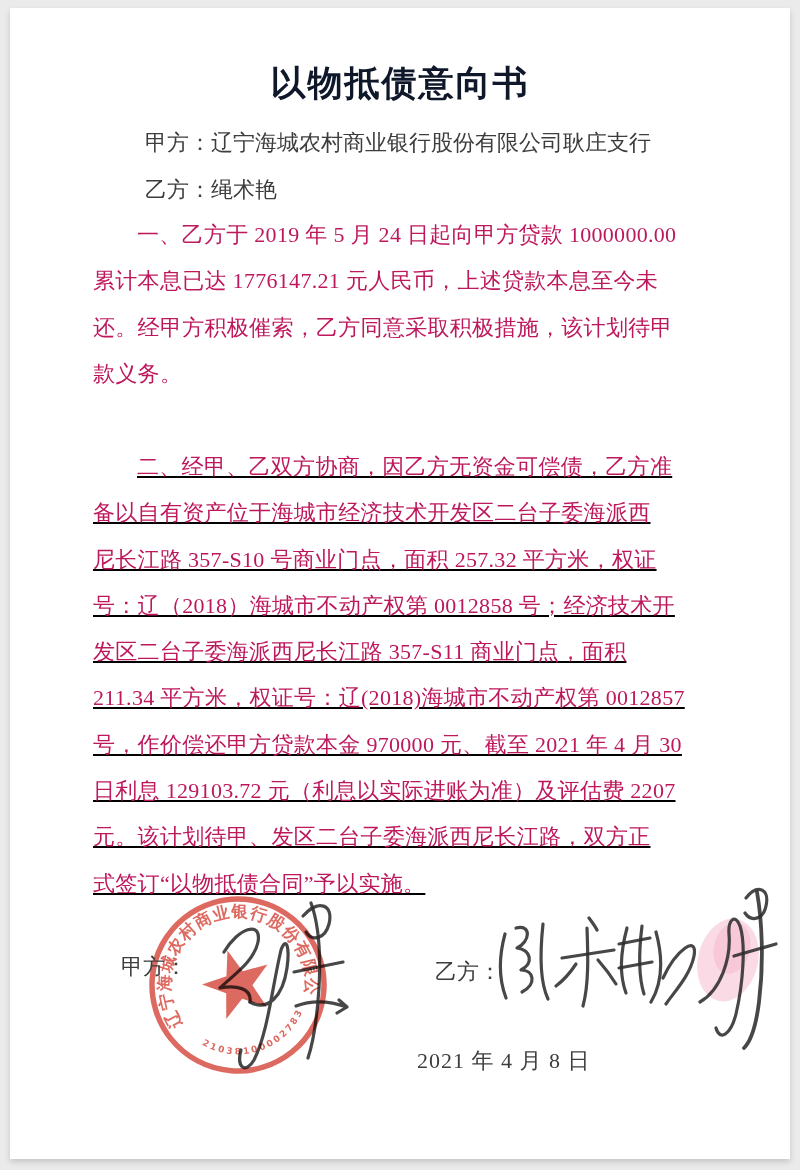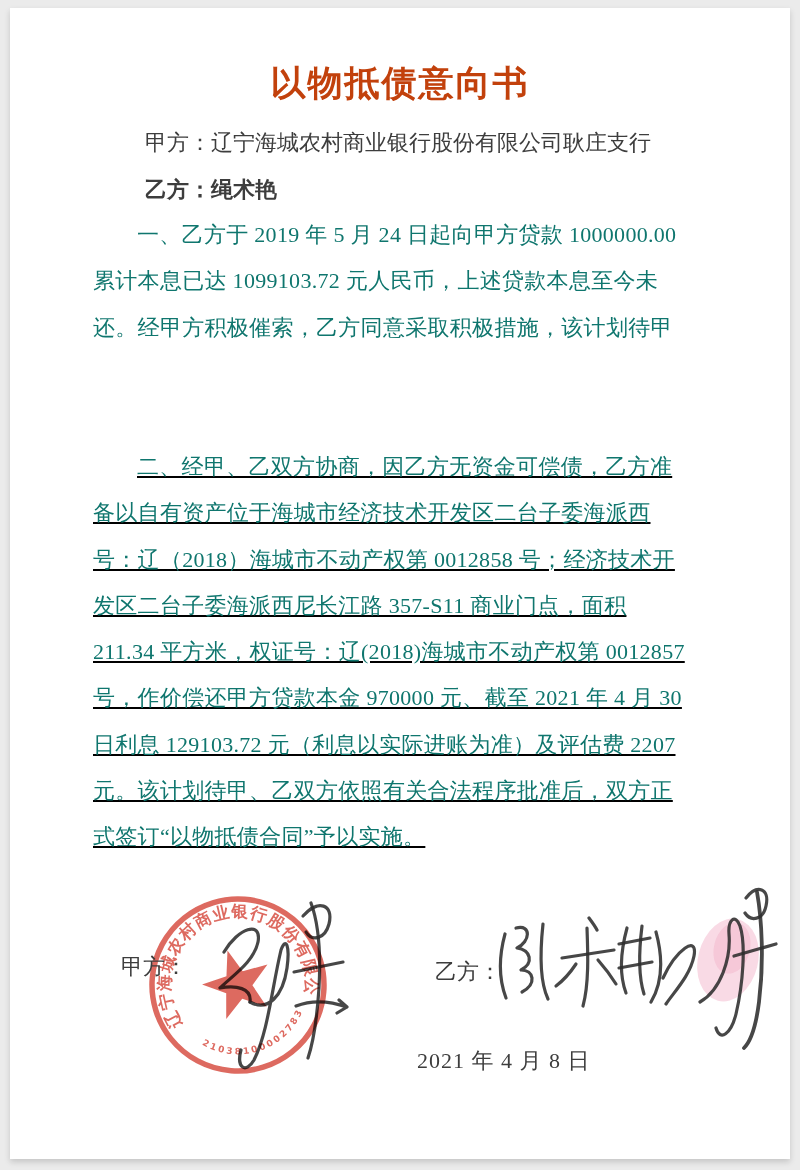--- a/index.html
+++ b/index.html
@@ -9,33 +9,33 @@
     font-family:"Liberation Serif","DejaVu Serif",serif;
   }
   .page{
     position:absolute;left:10px;top:8px;width:780px;height:1151px;
     background:#ffffff;
     box-shadow:0 3px 6px rgba(0,0,0,.16);
   }
   .doc-title{
     position:absolute;left:10px;top:60px;width:780px;
     text-align:center;font-size:35px;font-weight:600;letter-spacing:2px;
-    color:#c2410c;margin:0;
+    color:#0f172a;margin:0;
   }
   .intro-line{
     position:absolute;left:145px;white-space:nowrap;
     font-size:22px;color:#3d3d3d;line-height:28px;
   }
   #intro-a{top:129px;font-family:Liberation Serif, serif;}
-  #intro-b{top:176px;font-weight:bold;}
+  #intro-b{top:176px;}
   .para{position:absolute;left:93px;}
   #para1{top:212px;}
   #para2{top:444px;text-decoration:underline;}
   .doc-line{
-    height:46.3px;line-height:46.3px;font-size:22px;color:#0f766e;
+    height:46.3px;line-height:46.3px;font-size:22px;color:#be185d;
     white-space:nowrap;letter-spacing:.3px;
   }
   .para .doc-line:first-child{padding-left:44px;}
   .sig-label{
     position:absolute;white-space:nowrap;font-size:22px;color:#3d3d3d;line-height:28px;
   }
   #sig-label-a{left:121px;top:953px;}
   #sig-label-b{left:435px;top:958px;}
   .doc-date{
     position:absolute;left:417px;top:1047px;white-space:nowrap;
@@ -53,32 +53,34 @@
 
 <div class="page"></div>
 
 <h1 class="doc-title">以物抵债意向书</h1>
 
 <div class="intro-line" id="intro-a"><span>甲方：</span><span>辽宁海城农村商业银行股份有限公司耿庄支行</span></div>
 <div class="intro-line" id="intro-b"><span>乙方：</span><span>绳术艳</span></div>
 
 <div class="para" id="para1">
     <div class="doc-line">一、乙方于 2019 年 5 月 24 日起向甲方贷款 1000000.00</div>
-    <div class="doc-line">累计本息已达 1099103.72 元人民币，上述贷款本息至今未</div>
+    <div class="doc-line">累计本息已达 1776147.21 元人民币，上述贷款本息至今未</div>
     <div class="doc-line">还。经甲方积极催索，乙方同意采取积极措施，该计划待甲</div>
+    <div class="doc-line">款义务。</div>
   </div>
 <div class="para" id="para2">
     <div class="doc-line">二、经甲、乙双方协商，因乙方无资金可偿债，乙方准</div>
     <div class="doc-line">备以自有资产位于海城市经济技术开发区二台子委海派西</div>
+    <div class="doc-line">尼长江路 357-S10 号商业门点，面积 257.32 平方米，权证</div>
     <div class="doc-line">号：辽（2018）海城市不动产权第 0012858 号；经济技术开</div>
     <div class="doc-line">发区二台子委海派西尼长江路 357-S11 商业门点，面积</div>
     <div class="doc-line">211.34 平方米，权证号：辽(2018)海城市不动产权第 0012857</div>
     <div class="doc-line">号，作价偿还甲方贷款本金 970000 元、截至 2021 年 4 月 30</div>
     <div class="doc-line">日利息 129103.72 元（利息以实际进账为准）及评估费 2207</div>
-    <div class="doc-line">元。该计划待甲、乙双方依照有关合法程序批准后，双方正</div>
+    <div class="doc-line">元。该计划待甲、发区二台子委海派西尼长江路，双方正</div>
     <div class="doc-line">式签订“以物抵债合同”予以实施。</div>
   </div>
 
 <svg id="seal-svg" class="overlay" width="184" height="184" viewBox="0 0 184 184" aria-hidden="false">
   <defs>
     <path id="sealArcTop" d="M28,115 A68,68 0 1 1 156,115"></path>
     <path id="sealArcBottom" d="M35,132 A70,70 0 0 0 149,132"></path>
   </defs>
   <g transform="rotate(-17 92 92)" opacity="0.9">
     <circle cx="92" cy="92" r="86" fill="none" stroke-width="5.5" stroke="#d85045"></circle>

